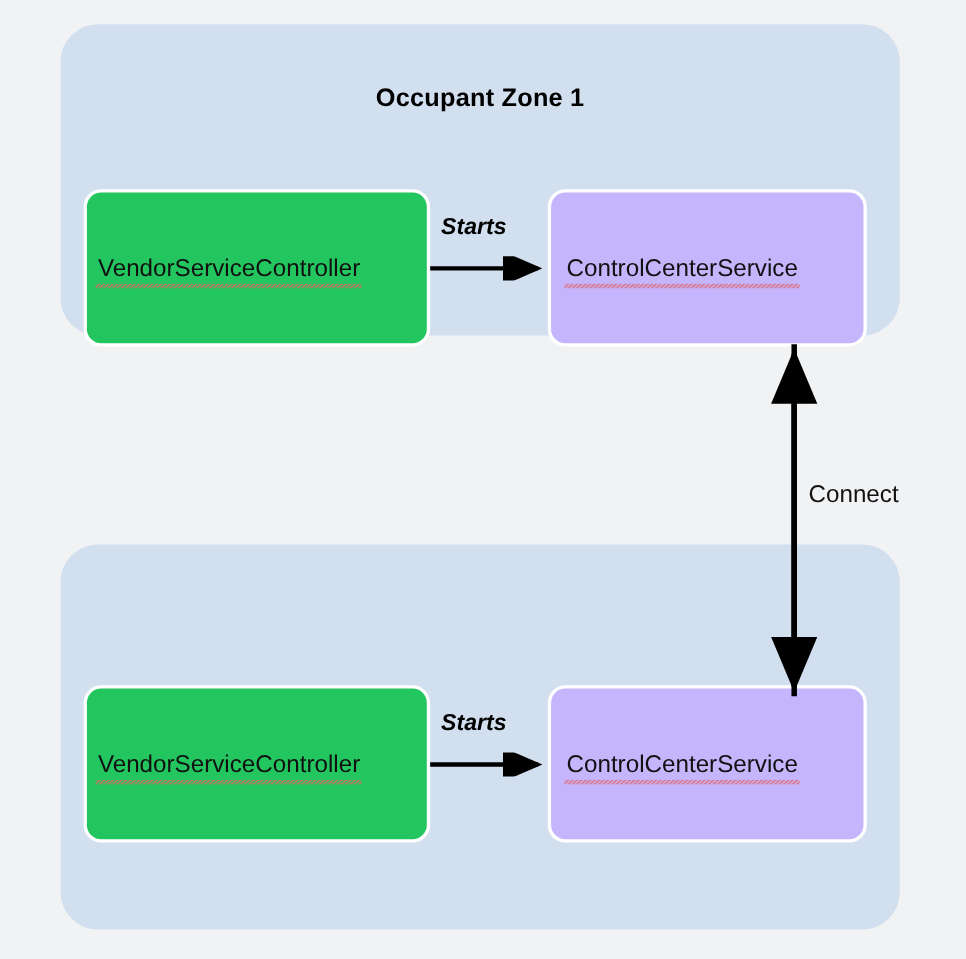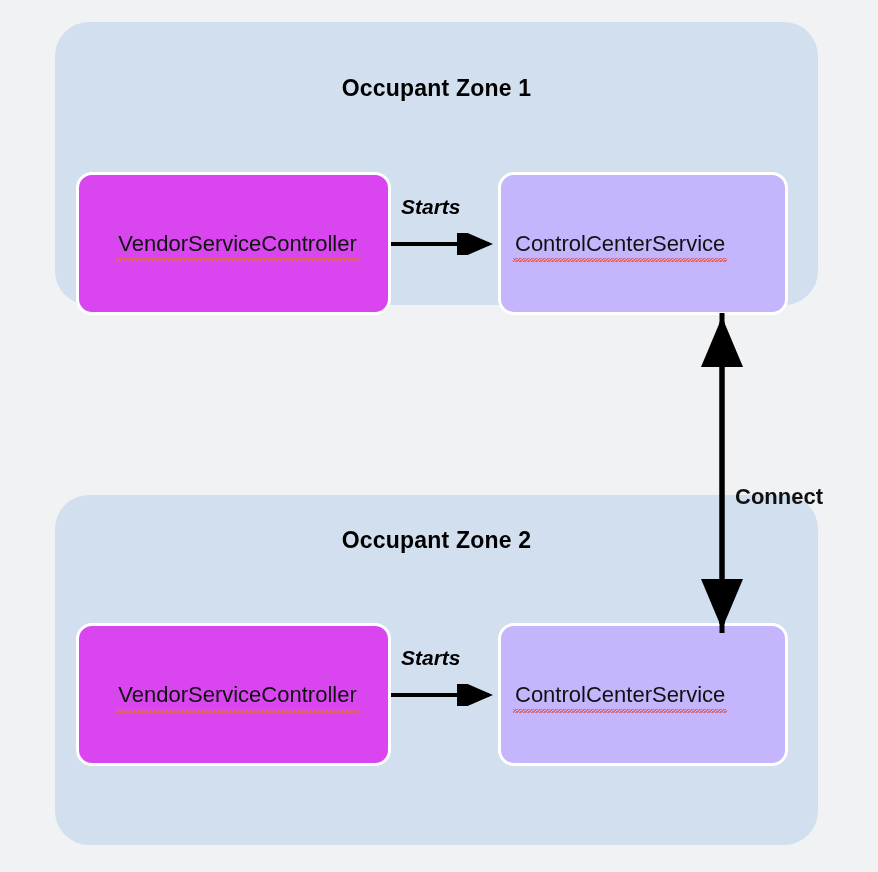--- a/index.html
+++ b/index.html
@@ -70,25 +70,25 @@
     height: 4px;
     background-image:
       repeating-linear-gradient(135deg,
         #e06666 0px, #e06666 1px,
         transparent 1px, transparent 2px);
     background-size: 4px 4px;
     background-repeat: repeat-x;
     opacity: 0.95;
   }
   .node-vendor {
-    background: #d946ef;
+    background: #22c55e;
     left: 21px;           
     width: 315px;
     height: 143px;
-    justify-content: center;
+    justify-content: flex-start;
     padding-left: 8px;
   }
   .node-control {
     background: #c4b5fd;
     left: 443px;          
     width: 290px;
     height: 143px;
     justify-content: flex-start;
     padding-left: 12px;
   }
@@ -125,24 +125,23 @@
     left: 698px;
     top: 308px;
     width: 48px;
     height: 330px;
   }
   #connect-label {
     position: absolute;
     left: 735px;
     top: 436px;
     font-size: 22px;
-    font-weight: bold;
+    font-weight: normal;
     color: #111111;
     white-space: nowrap;
-    margin-top: 48px;
   }
 </style>
 </head>
 <body>
 
 <div id="canvas">
 
   <div class="zone" id="zone-1">
 
     <div class="zone-title">Occupant Zone 1</div>
@@ -162,21 +161,20 @@
         <marker id="ah1" markerWidth="9" markerHeight="9" refX="8" refY="4.5" orient="auto">
           <path d="M0,0.6 L9,4.5 L0,8.4 z" fill="#000000"></path>
         </marker>
       </defs>
       <line x1="0" y1="11" x2="98" y2="11" stroke="#000000" stroke-width="4" marker-end="url(#ah1)"></line>
     </svg>
   </div>
 
   <div class="zone" id="zone-2">
 
-    <div class="zone-title">Occupant Zone 2</div>
 
     <div class="node node-vendor">
       <span class="node-label">VendorServiceController</span>
     </div>
 
     <div class="node node-control">
       <span class="node-label">ControlCenterService</span>
     </div>
 
     <div class="edge-label starts-label">Starts</div>

